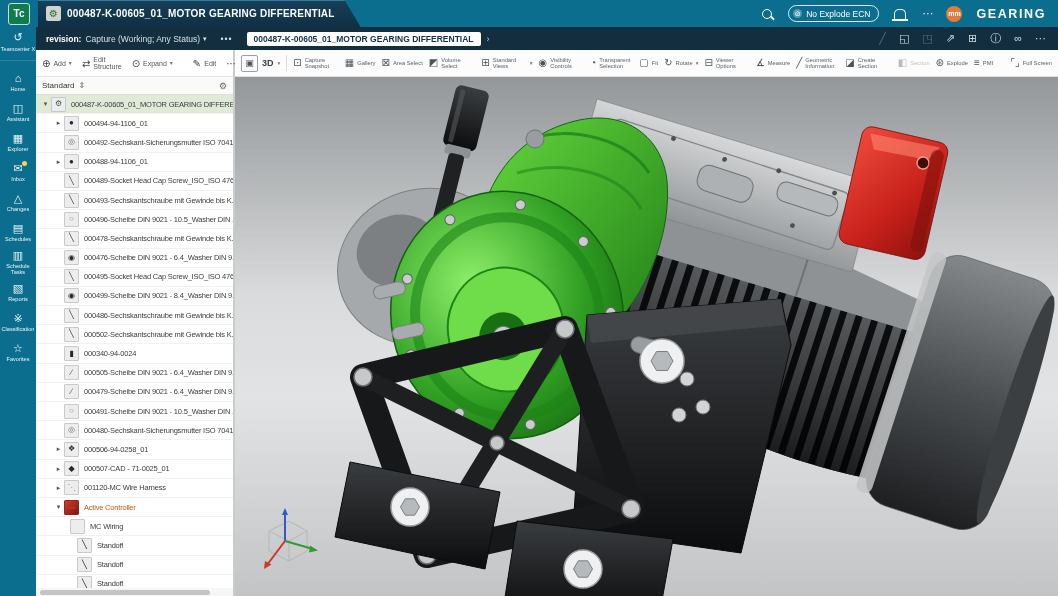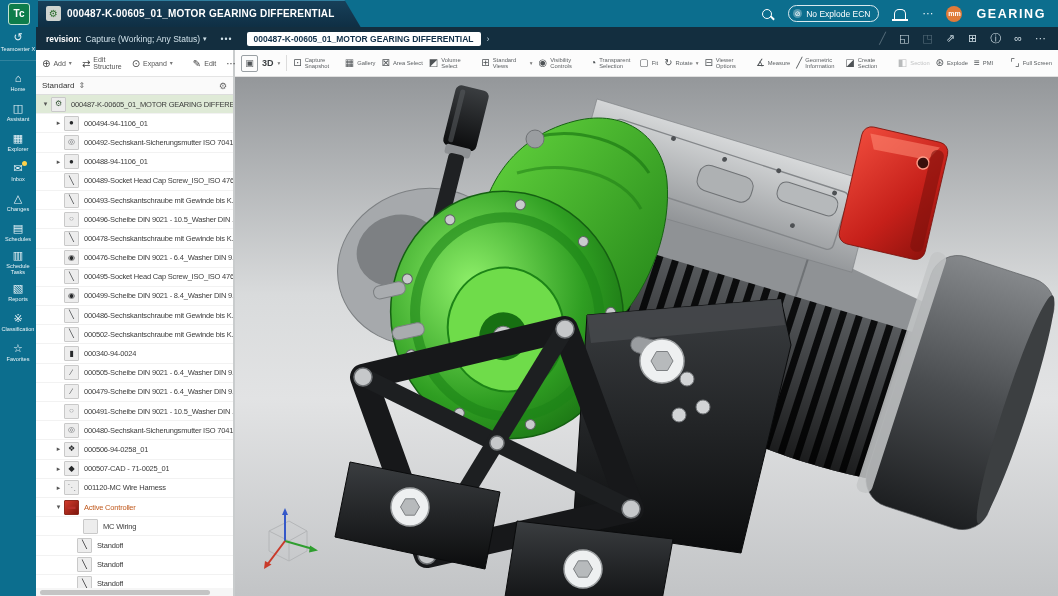--- a/index.html
+++ b/index.html
@@ -329,21 +329,21 @@
         <div class="tree-row" style="padding-left: 17px;">
           <span class="tcaret">▸</span>
           <span class="ticon" style="color: rgb(139, 142, 145);">⋱</span>
           <span class="tlabel">001120-MC Wire Harness</span>
         </div>
         <div class="tree-row accent" style="padding-left: 17px;">
           <span class="tcaret">▾</span>
           <span class="ticon redbox" style="color: rgb(184, 48, 42);">▬</span>
           <span class="tlabel">Active Controller</span>
         </div>
-        <div class="tree-row" style="padding-left: 36px;">
+        <div class="tree-row" style="padding-left: 23px;">
           <span class="tcaret"></span>
           <span class="ticon" style="color: rgb(187, 187, 187);"></span>
           <span class="tlabel">MC Wiring</span>
         </div>
         <div class="tree-row" style="padding-left: 30px;">
           <span class="tcaret"></span>
           <span class="ticon" style="color: rgb(20, 21, 23);">╲</span>
           <span class="tlabel">Standoff</span>
         </div>
         <div class="tree-row" style="padding-left: 30px;">

